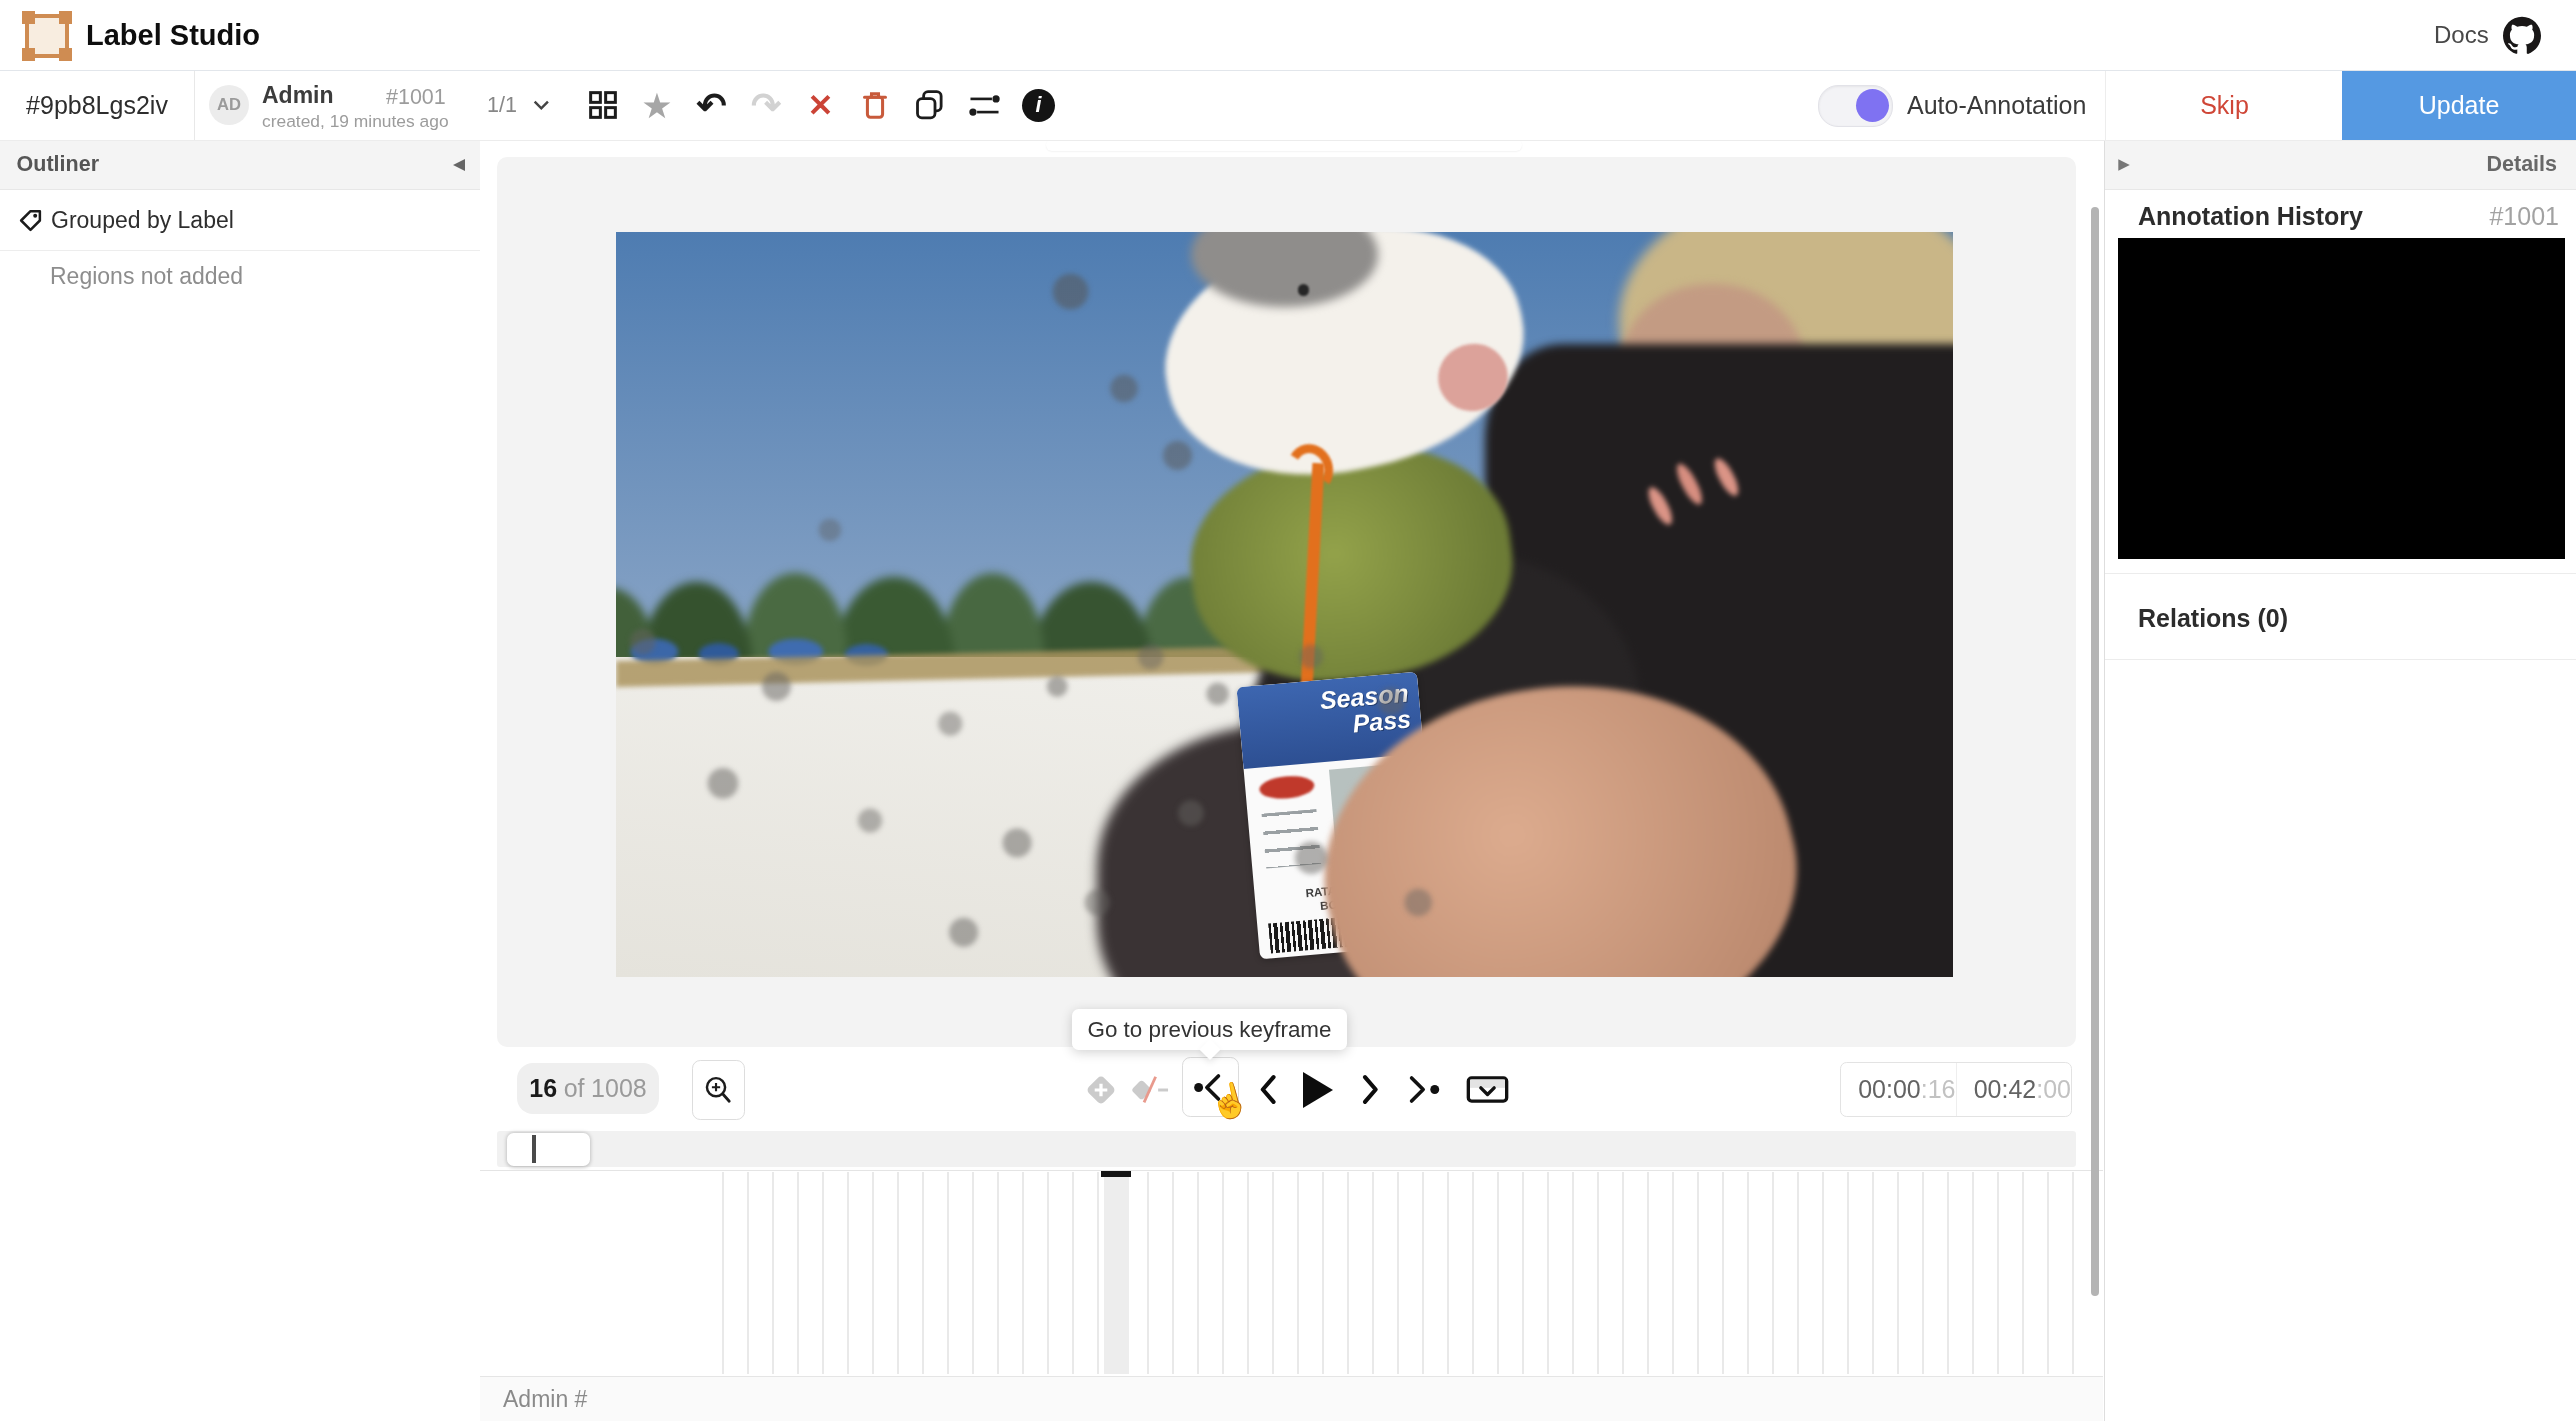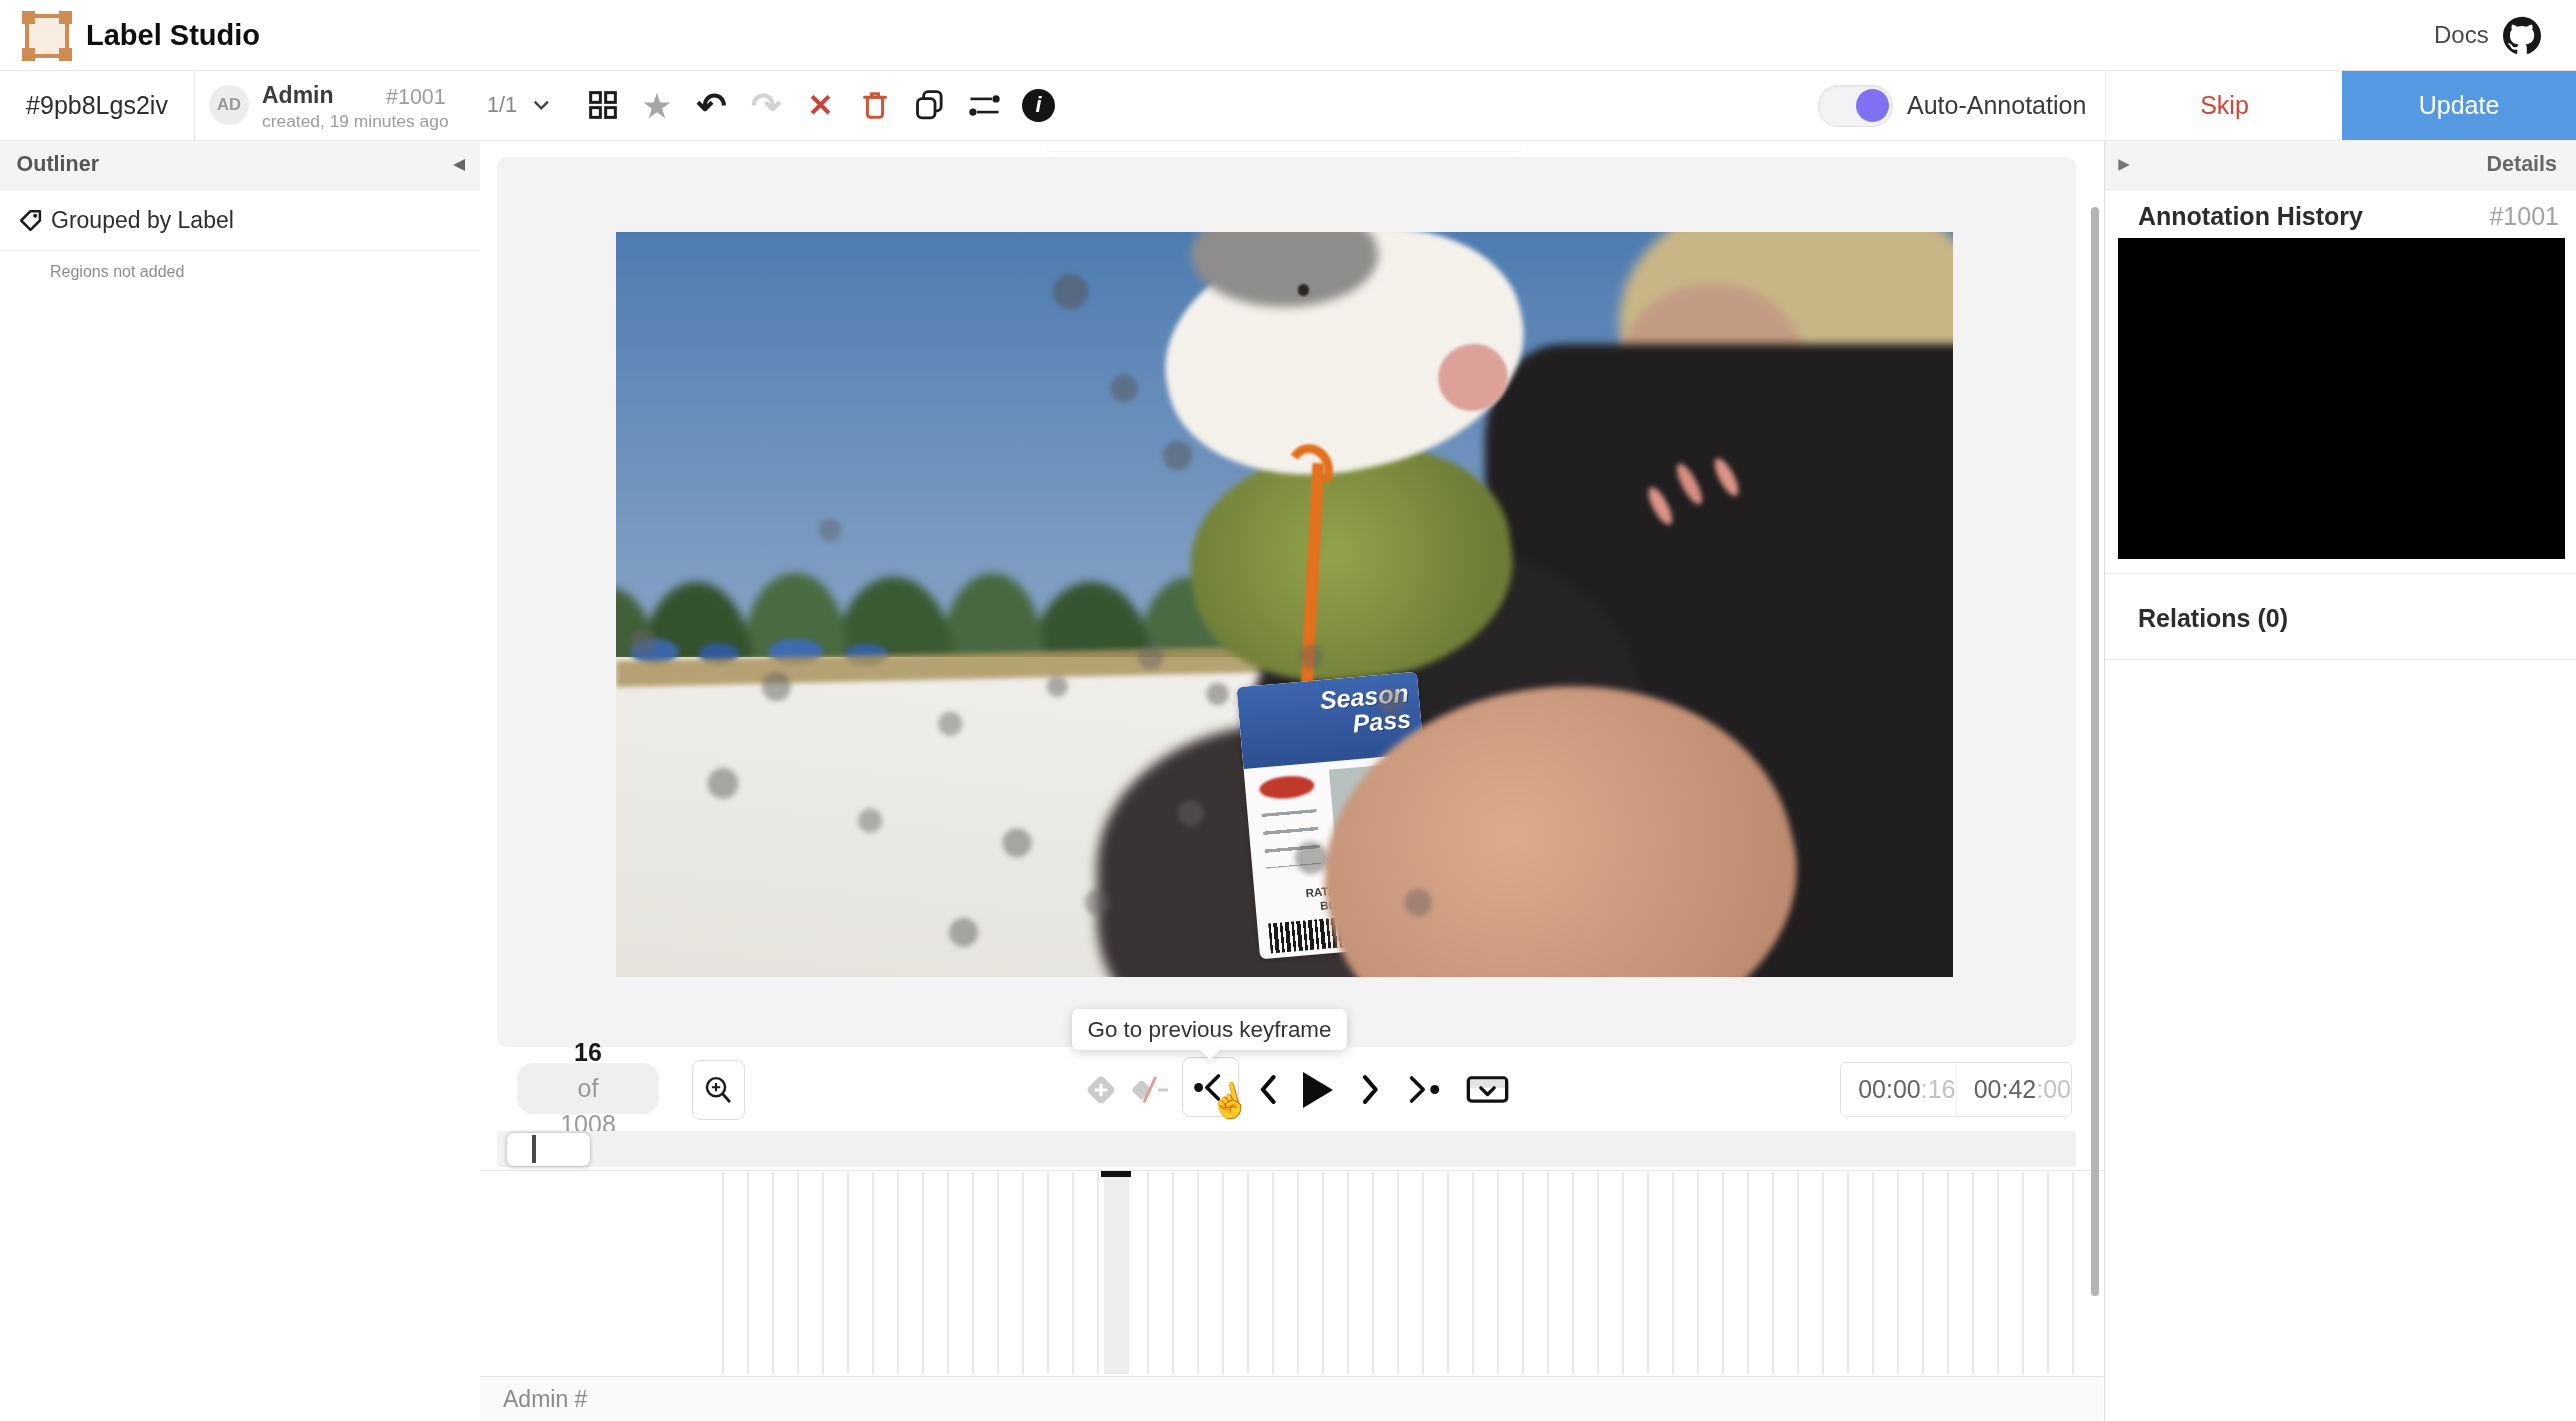--- a/index.html
+++ b/index.html
@@ -47,21 +47,21 @@
              font-size:25px;color:#fff;background:#5599e2;cursor:pointer;}
 
   
   #outliner{left:0;top:139px;width:480px;height:1282px;background:#fff;border-right:0.8px solid #e3e3e3;}
   #outhead{left:0;top:0;width:480px;height:50px;background:#f4f4f4;border-bottom:0.8px solid #e7e7e7;}
   #outtitle{left:16.6px;top:0;height:50px;line-height:50px;font-size:21.5px;font-weight:700;color:#565656;}
   #outcollapse{right:15px;top:0;height:50px;line-height:50px;font-size:15.7px;color:#666;cursor:pointer;}
   #grouprow{left:0;top:51px;width:480px;height:60px;border-bottom:0.8px solid #ededed;cursor:pointer;}
   #tagicon{left:18px;top:18px;}
   #grouplabel{left:51px;top:0;height:60px;line-height:60px;font-size:23px;color:#2e2e2e;}
-  #emptymsg{left:50px;top:124px;font-size:16px;color:#8d8d8d;}
+  #emptymsg{left:50px;top:124px;font-size:23px;color:#8d8d8d;}
 
   
   #details{left:2104px;top:139px;width:472px;height:1282px;background:#fff;border-left:0.8px solid #dedede;}
   #dethead{left:0;top:0;width:472px;height:50px;background:#f4f4f4;border-bottom:0.8px solid #e7e7e7;}
   #detexpand{left:13.3px;top:0;height:50px;line-height:50px;font-size:15px;color:#777;cursor:pointer;}
   #dettitle{right:20px;top:0;height:50px;line-height:50px;font-size:21.5px;font-weight:700;color:#686868;}
   #histtitle{left:33px;top:63px;font-size:25px;font-weight:700;color:#2c2c2c;}
   #histid{right:18px;top:63px;font-size:25px;color:#a2a2a2;}
   #histbox{left:13.3px;top:99px;width:447px;height:321px;background:#000;}
   .hdiv{left:0;width:472px;height:0.8px;background:#ececec;}
@@ -151,21 +151,21 @@
     repeating-linear-gradient(90deg,#191919 0 2.5px,#f7f7f7 2.5px 5px,#191919 5px 9px,#f7f7f7 9px 11.6px);}
 
   
   #tooltip{left:592px;top:870px;width:275px;height:41px;background:#fff;border-radius:6.6px;z-index:6;
            box-shadow:0 2.5px 11.6px rgba(0,0,0,.18);text-align:center;line-height:41px;font-size:22.4px;color:#333;}
   #tooltip .arrow{position:absolute;left:50%;bottom:-6.6px;width:15px;height:15px;background:#fff;
            transform:translateX(-50%) rotate(45deg);box-shadow:2.5px 2.5px 6.6px rgba(0,0,0,.08);}
 
   
   #framepill{left:37px;top:924px;width:142px;height:51px;background:#efefef;border-radius:16px;
-             display:flex;align-items:center;justify-content:center;gap:6.6px;font-size:25px;flex-direction:column;}
+             display:flex;align-items:center;justify-content:center;gap:6.6px;font-size:25px;}
   #framepill .cur{color:#1a1a1a;font-weight:700;} #framepill .dim{color:#9a9a9a;}
   #zoombtn{left:212px;top:921px;width:51px;height:58px;background:#fff;border:0.8px solid #ddd;border-radius:8.3px;
            display:flex;align-items:center;justify-content:center;cursor:pointer;}
   .pctl{top:918px;height:65px;display:flex;align-items:center;justify-content:center;cursor:pointer;}
   #kfadd{left:601px;width:40px;} #kfslash{left:648px;width:46px;}
   #prevkf{left:702px;width:55px;height:58px;top:918px;background:#fff;border:0.8px solid #dcdcdc;border-radius:8.3px;}
   #handcursor{left:729px;top:943px;font-size:33px;color:#111;z-index:7;transform:rotate(-14deg);}
   #prevframe{left:770px;width:36px;} #playbtn{left:818px;width:40px;}
   #nextframe{left:873px;width:36px;} #nextkf{left:919px;width:50px;} #tlconfig{left:982px;width:51px;}
   .playtri{width:0;height:0;border-left:30px solid #0c0c0c;border-top:18px solid transparent;border-bottom:18px solid transparent;}

